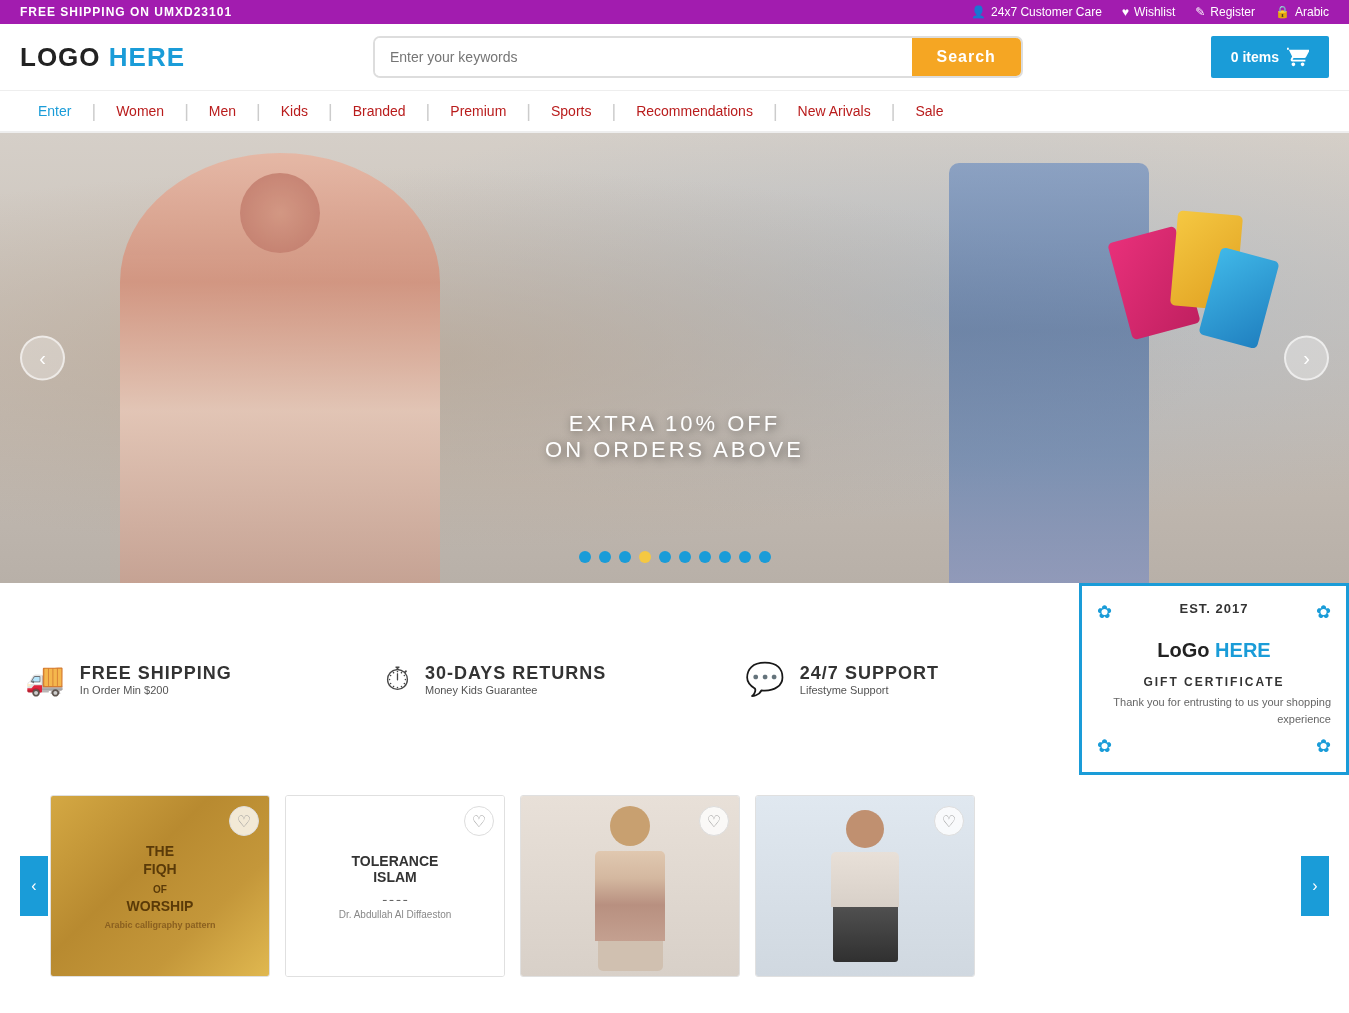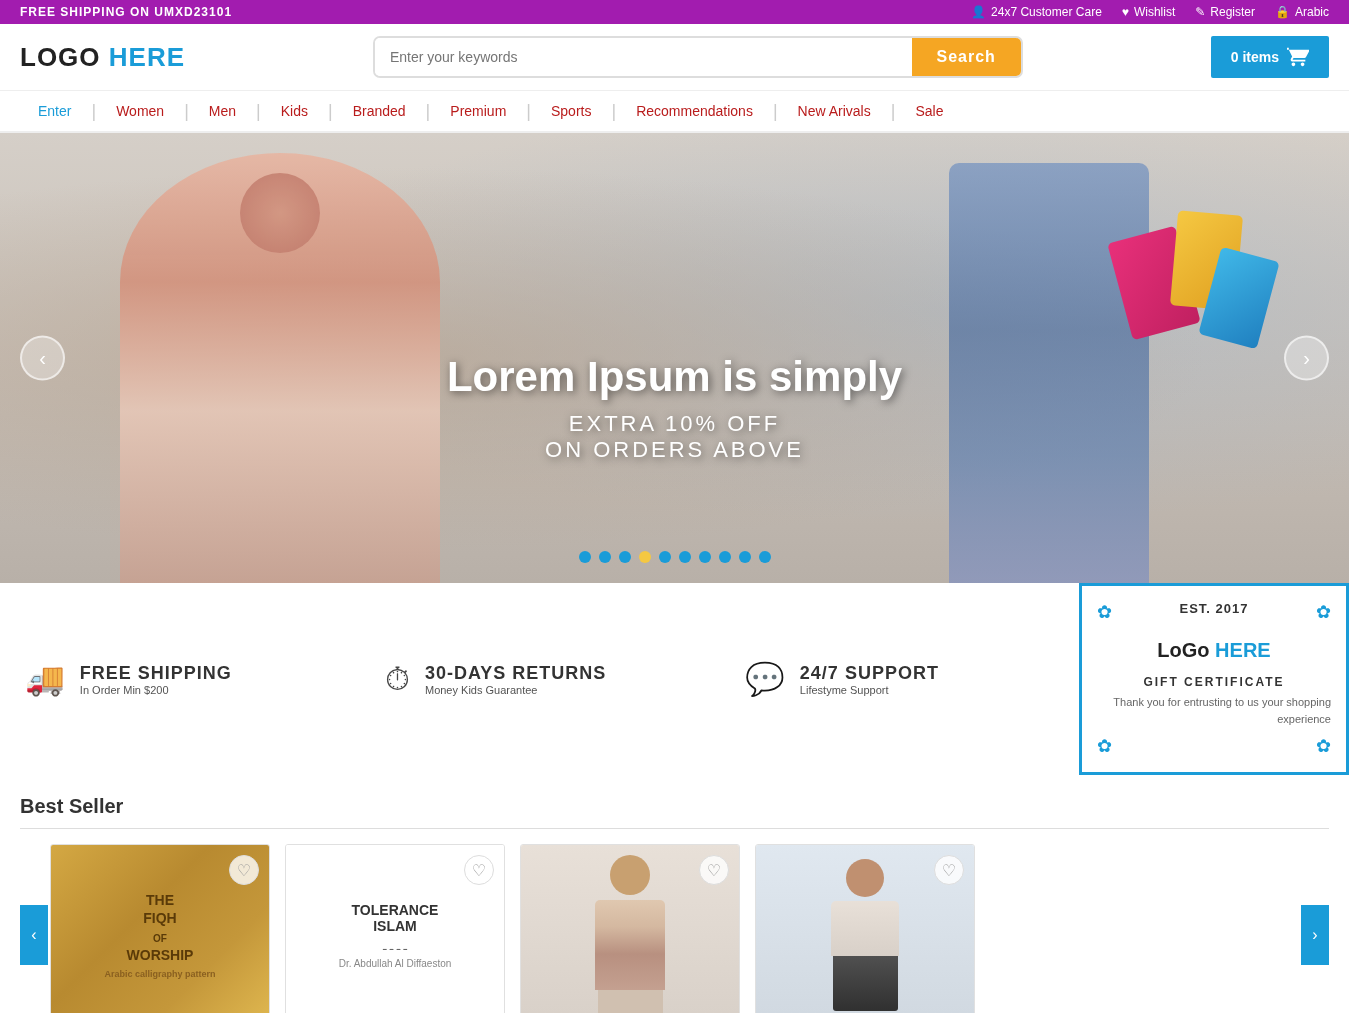--- a/index.html
+++ b/index.html
@@ -569,21 +569,20 @@
 <div class="hero">
   <div class="hero-bg"></div>
 
   <div class="hero-figure-left"></div>
   <div class="hero-figure-right"></div>
   <div class="bag1"></div>
   <div class="bag2"></div>
   <div class="bag3"></div>
 
   <div class="hero-text">
-    <h1>Lorem Ipsum is simply</h1>
     <p>EXTRA 10% OFF</p>
     <p>ON ORDERS ABOVE</p>
   </div>
 
   <button class="hero-prev">‹</button>
   <button class="hero-next">›</button>
 
   <div class="carousel-dots">
     <div class="dot blue active"></div>
     <div class="dot blue"></div>
@@ -635,21 +634,20 @@
     <div class="gift-title">GIFT CERTIFICATE</div>
     <div class="gift-desc">Thank you for entrusting to us your shopping experience</div>
     <div class="gift-card-footer">
       <span class="gift-snowflake">✿</span>
       <span class="gift-snowflake">✿</span>
     </div>
   </div>
 </div>
 
 <div class="best-seller">
-  <div class="section-title">Best Seller</div>
 
   <div class="products-nav">
     <button class="prod-prev">‹</button>
     <div class="products-row" style="padding: 0 30px;">
 
       <div class="product-card">
         <div class="product-img-area">
           <div class="book1-bg">
             <div>
               <div class="book-title">THE<br>FIQH<br><span style="font-size:10px;">OF</span><br>WORSHIP</div>

